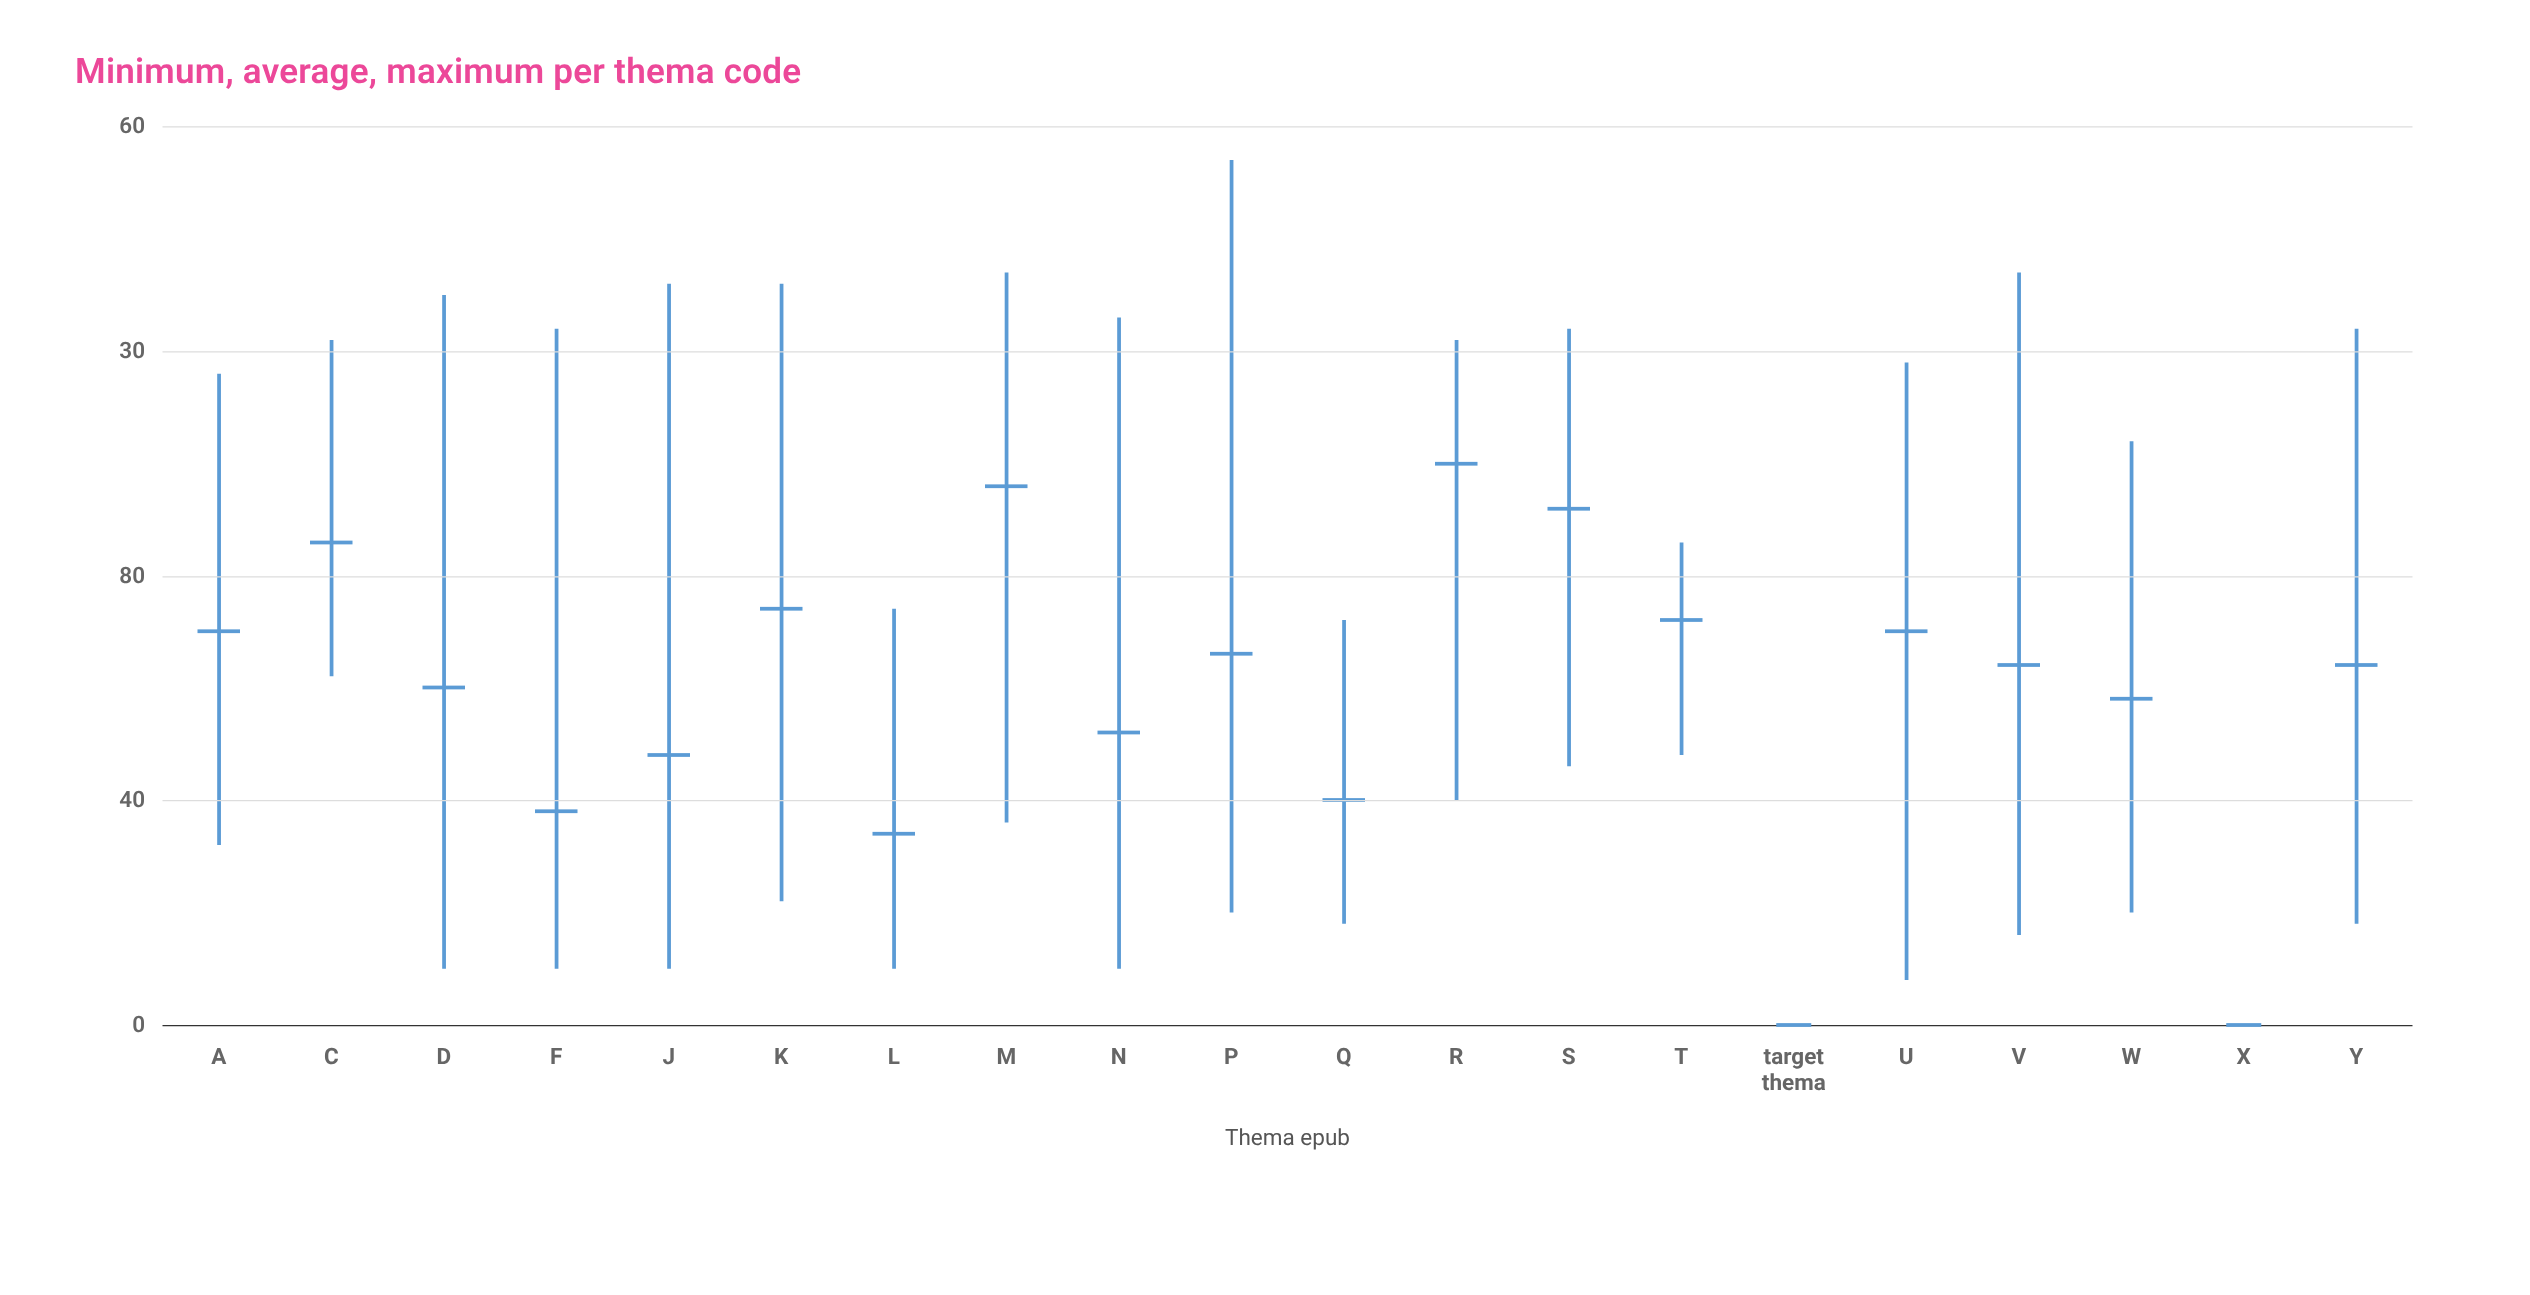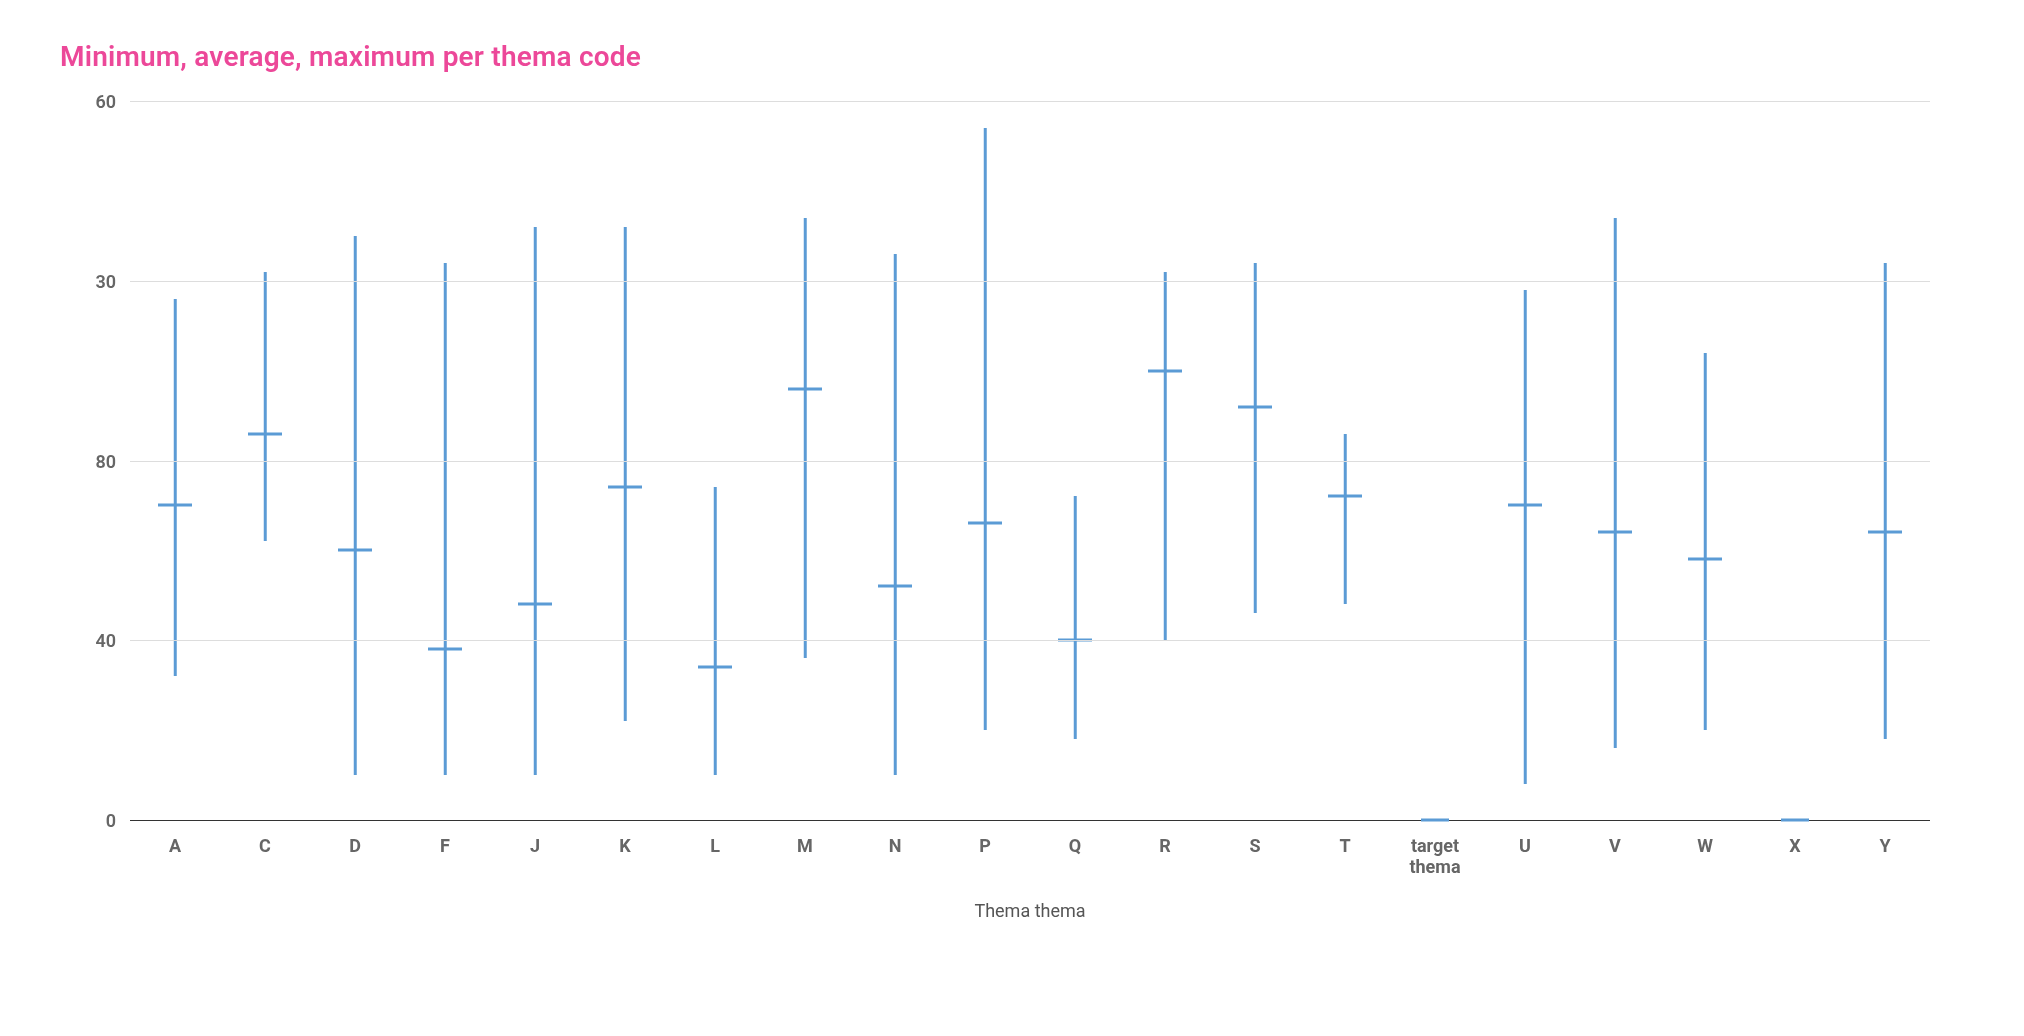--- a/index.html
+++ b/index.html
@@ -204,14 +204,14 @@
       <div class="xlabel">R</div>
       <div class="xlabel">S</div>
       <div class="xlabel">T</div>
       <div class="xlabel">target thema</div>
       <div class="xlabel">U</div>
       <div class="xlabel">V</div>
       <div class="xlabel">W</div>
       <div class="xlabel">X</div>
       <div class="xlabel">Y</div>
     </div>
-  <div class="xaxis-title">Thema thema</div>
+  <div class="xaxis-title">Thema epub</div>
 </div>
 
 </body></html>

